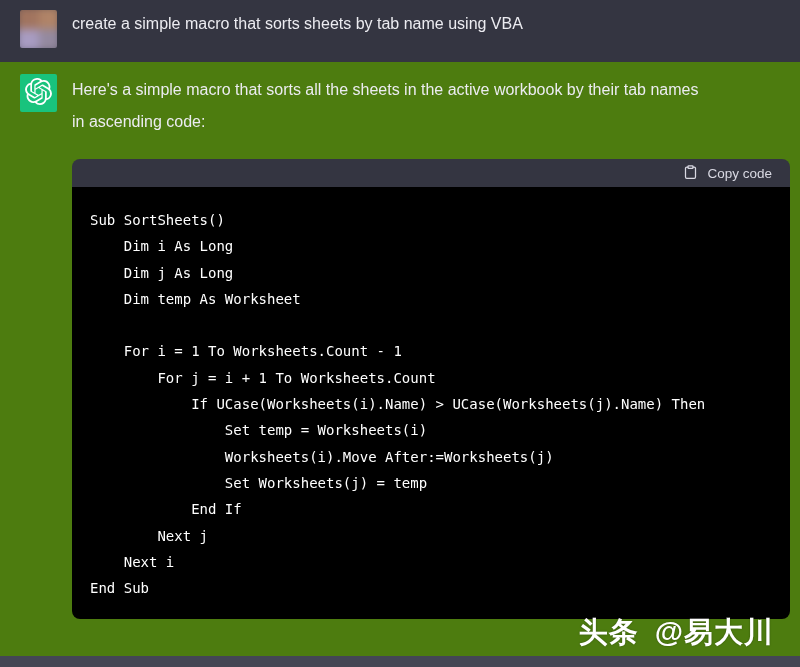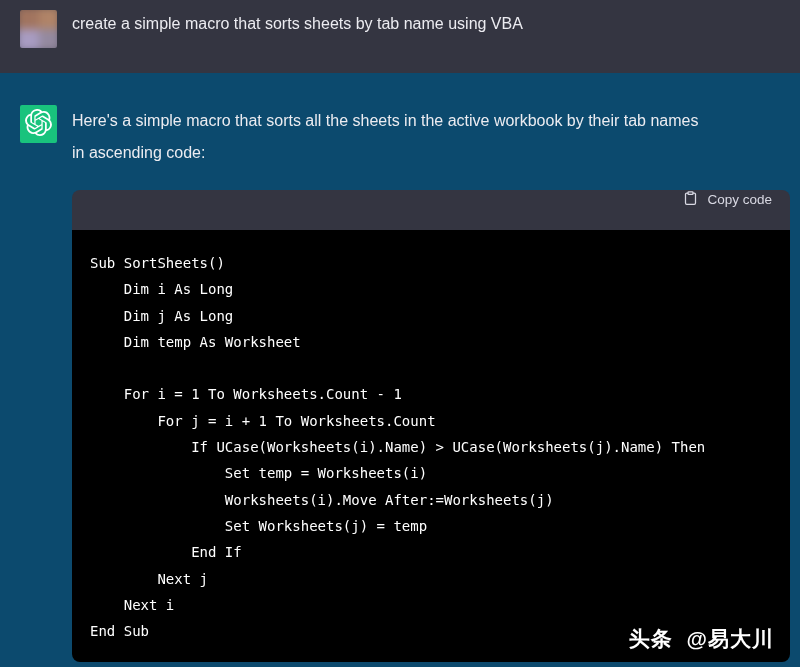--- a/index.html
+++ b/index.html
@@ -7,27 +7,27 @@
   body {
     position: relative;
     background: #444654;
     font-family: "Liberation Sans", sans-serif;
     overflow: hidden;
   }
 
   .chat-row { display: flex; gap: 15px; width: 800px; }
   .user-row {
     background: #343541;
-    height: 73px;
+    height: 62px;
     padding: 10px 24px 0 20px;
   }
   .assistant-row {
-    background: #0c4a6e;
+    background: #4d7c0f;
     height: 594px;
-    padding: 32px 24px 0 20px;
+    padding: 12px 24px 0 20px;
   }
 
   .avatar {
     width: 37px; height: 38px;
     border-radius: 2px;
     flex: 0 0 auto;
     overflow: hidden;
     position: relative;
   }
 
@@ -60,23 +60,23 @@
   .assistant-col .msg-text span { display: block; white-space: nowrap; }
 
   .code-block {
     margin-top: 22px;
     width: 718px;
     border-radius: 8px;
     overflow: hidden;
   }
   .code-header {
     background: #343541;
-    height: 40px;
+    height: 28px;
     display: flex;
-    align-items: flex-start;
+    align-items: center;
     justify-content: flex-end;
     padding: 0 18px;
   }
   .copy-btn {
     display: flex; align-items: center; gap: 9px;
     background: none; border: none; cursor: pointer;
     color: #d9d9e3;
     font-family: "Liberation Sans", sans-serif;
     font-size: 13.5px;
   }
@@ -91,21 +91,21 @@
     line-height: 26.3px;
     white-space: pre;
     overflow: hidden;
   }
 
   .watermark {
     position: absolute;
     right: 26px;
     bottom: 14px;
     color: #ffffff;
-    font-size: 21px;
+    font-size: 29px;
     white-space: nowrap;
     text-shadow: 0 0 2px rgba(0,0,0,0.35);
   }
   .watermark .brand { font-weight: 900; letter-spacing: 1px; }
   .watermark .handle { font-weight: 600; margin-left: 8px; letter-spacing: 1px; }
 </style>
 </head>
 <body>
 
 <div class="chat-row user-row">

